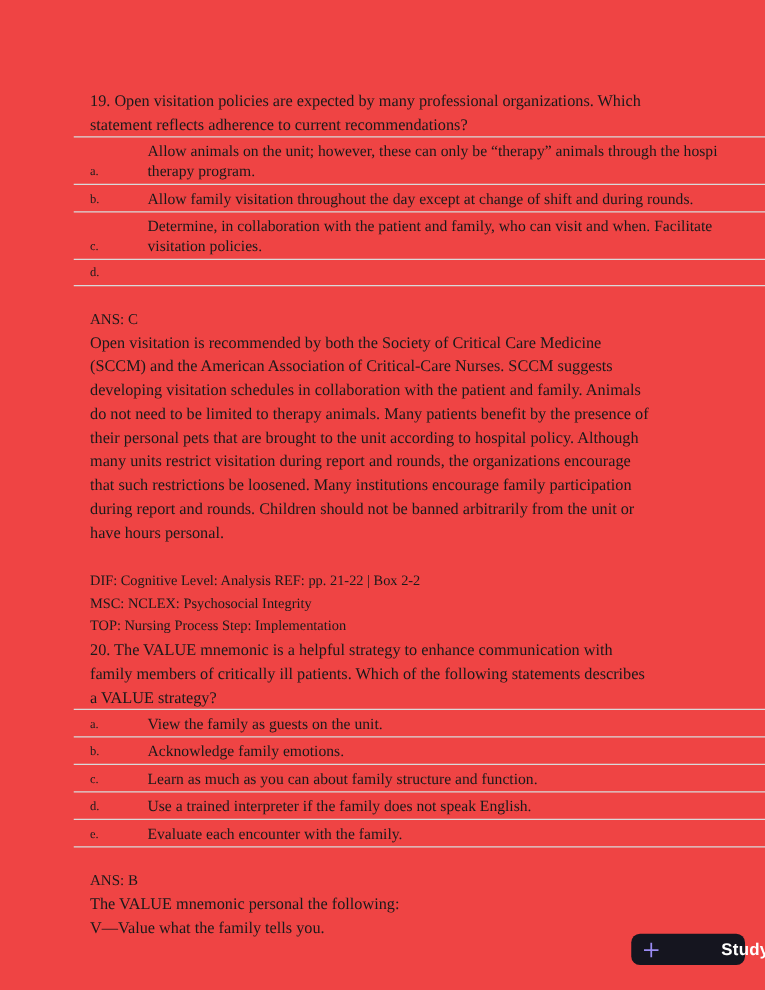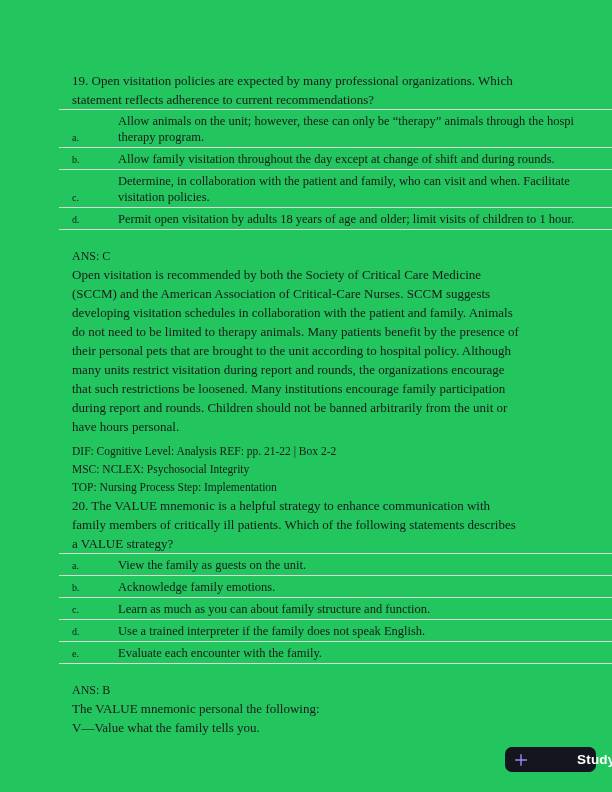--- a/index.html
+++ b/index.html
@@ -1,34 +1,34 @@
 <!DOCTYPE html>
 <html><head>
 <meta charset="utf-8">
 <style>
   html,body{margin:0;padding:0;background:#ffffff;}
   .page{
     position:relative;
     width:612px;height:792px;
-    background:#22c55e;
+    background:#ef4444;
     overflow:hidden;
     font-family:"Liberation Serif","DejaVu Serif",serif;
     color:#1a1a1a;
   }
   .flow{padding-top:71px;}
   .stem{margin-left:72px;}
   .tline{font-size:13px;line-height:19px;white-space:nowrap;overflow:hidden;}
   .opts{margin-left:59px;border-bottom:1px solid #d9d9d9;}
   .opt-row{display:flex;align-items:flex-end;border-top:1px solid #d9d9d9;padding:3px 0 2px;}
   .opt-letter{flex:0 0 59px;box-sizing:border-box;padding-left:13px;font-size:10px;line-height:15px;}
   .opt-body{flex:1 1 auto;min-width:0;}
   .oline{font-size:12.5px;line-height:16px;white-space:nowrap;overflow:hidden;}
   .ans{margin:18px 0 0 72px;font-size:12px;line-height:17px;}
   .expl{margin-left:72px;}
-  .meta{margin:6px 0 0 72px;}
+  .meta{margin:21px 0 0 72px;}
   .mline{font-size:11.5px;line-height:18px;white-space:nowrap;overflow:hidden;}
   .badge{
     position:absolute;left:505px;top:747px;
     width:91px;height:25px;box-sizing:border-box;
     border-radius:7px;
     display:flex;align-items:center;
     padding:0 0 0 9px;gap:5px;
     font-family:"Liberation Sans","DejaVu Sans",sans-serif;
   }
   .badge-text{font-size:13.5px;font-weight:bold;letter-spacing:0.2px;line-height:1;}
@@ -60,23 +60,20 @@
       </div>
       <div class="opt-row">
         <div class="opt-letter">c.</div>
         <div class="opt-body">
           <div class="oline">Determine, in collaboration with the patient and family, who can visit and when. Facilitate</div>
           <div class="oline">visitation policies.</div>
         </div>
       </div>
       <div class="opt-row">
         <div class="opt-letter">d.</div>
-        <div class="opt-body">
-          <div class="oline">Permit open visitation by adults 18 years of age and older; limit visits of children to 1 hour.</div>
-        </div>
       </div>
     </div>
 
     <div class="ans">ANS: C</div>
 
     <div class="expl">
       <div class="tline">Open visitation is recommended by both the Society of Critical Care Medicine</div>
       <div class="tline">(SCCM) and the American Association of Critical-Care Nurses. SCCM suggests</div>
       <div class="tline">developing visitation schedules in collaboration with the patient and family. Animals</div>
       <div class="tline">do not need to be limited to therapy animals. Many patients benefit by the presence of</div>

